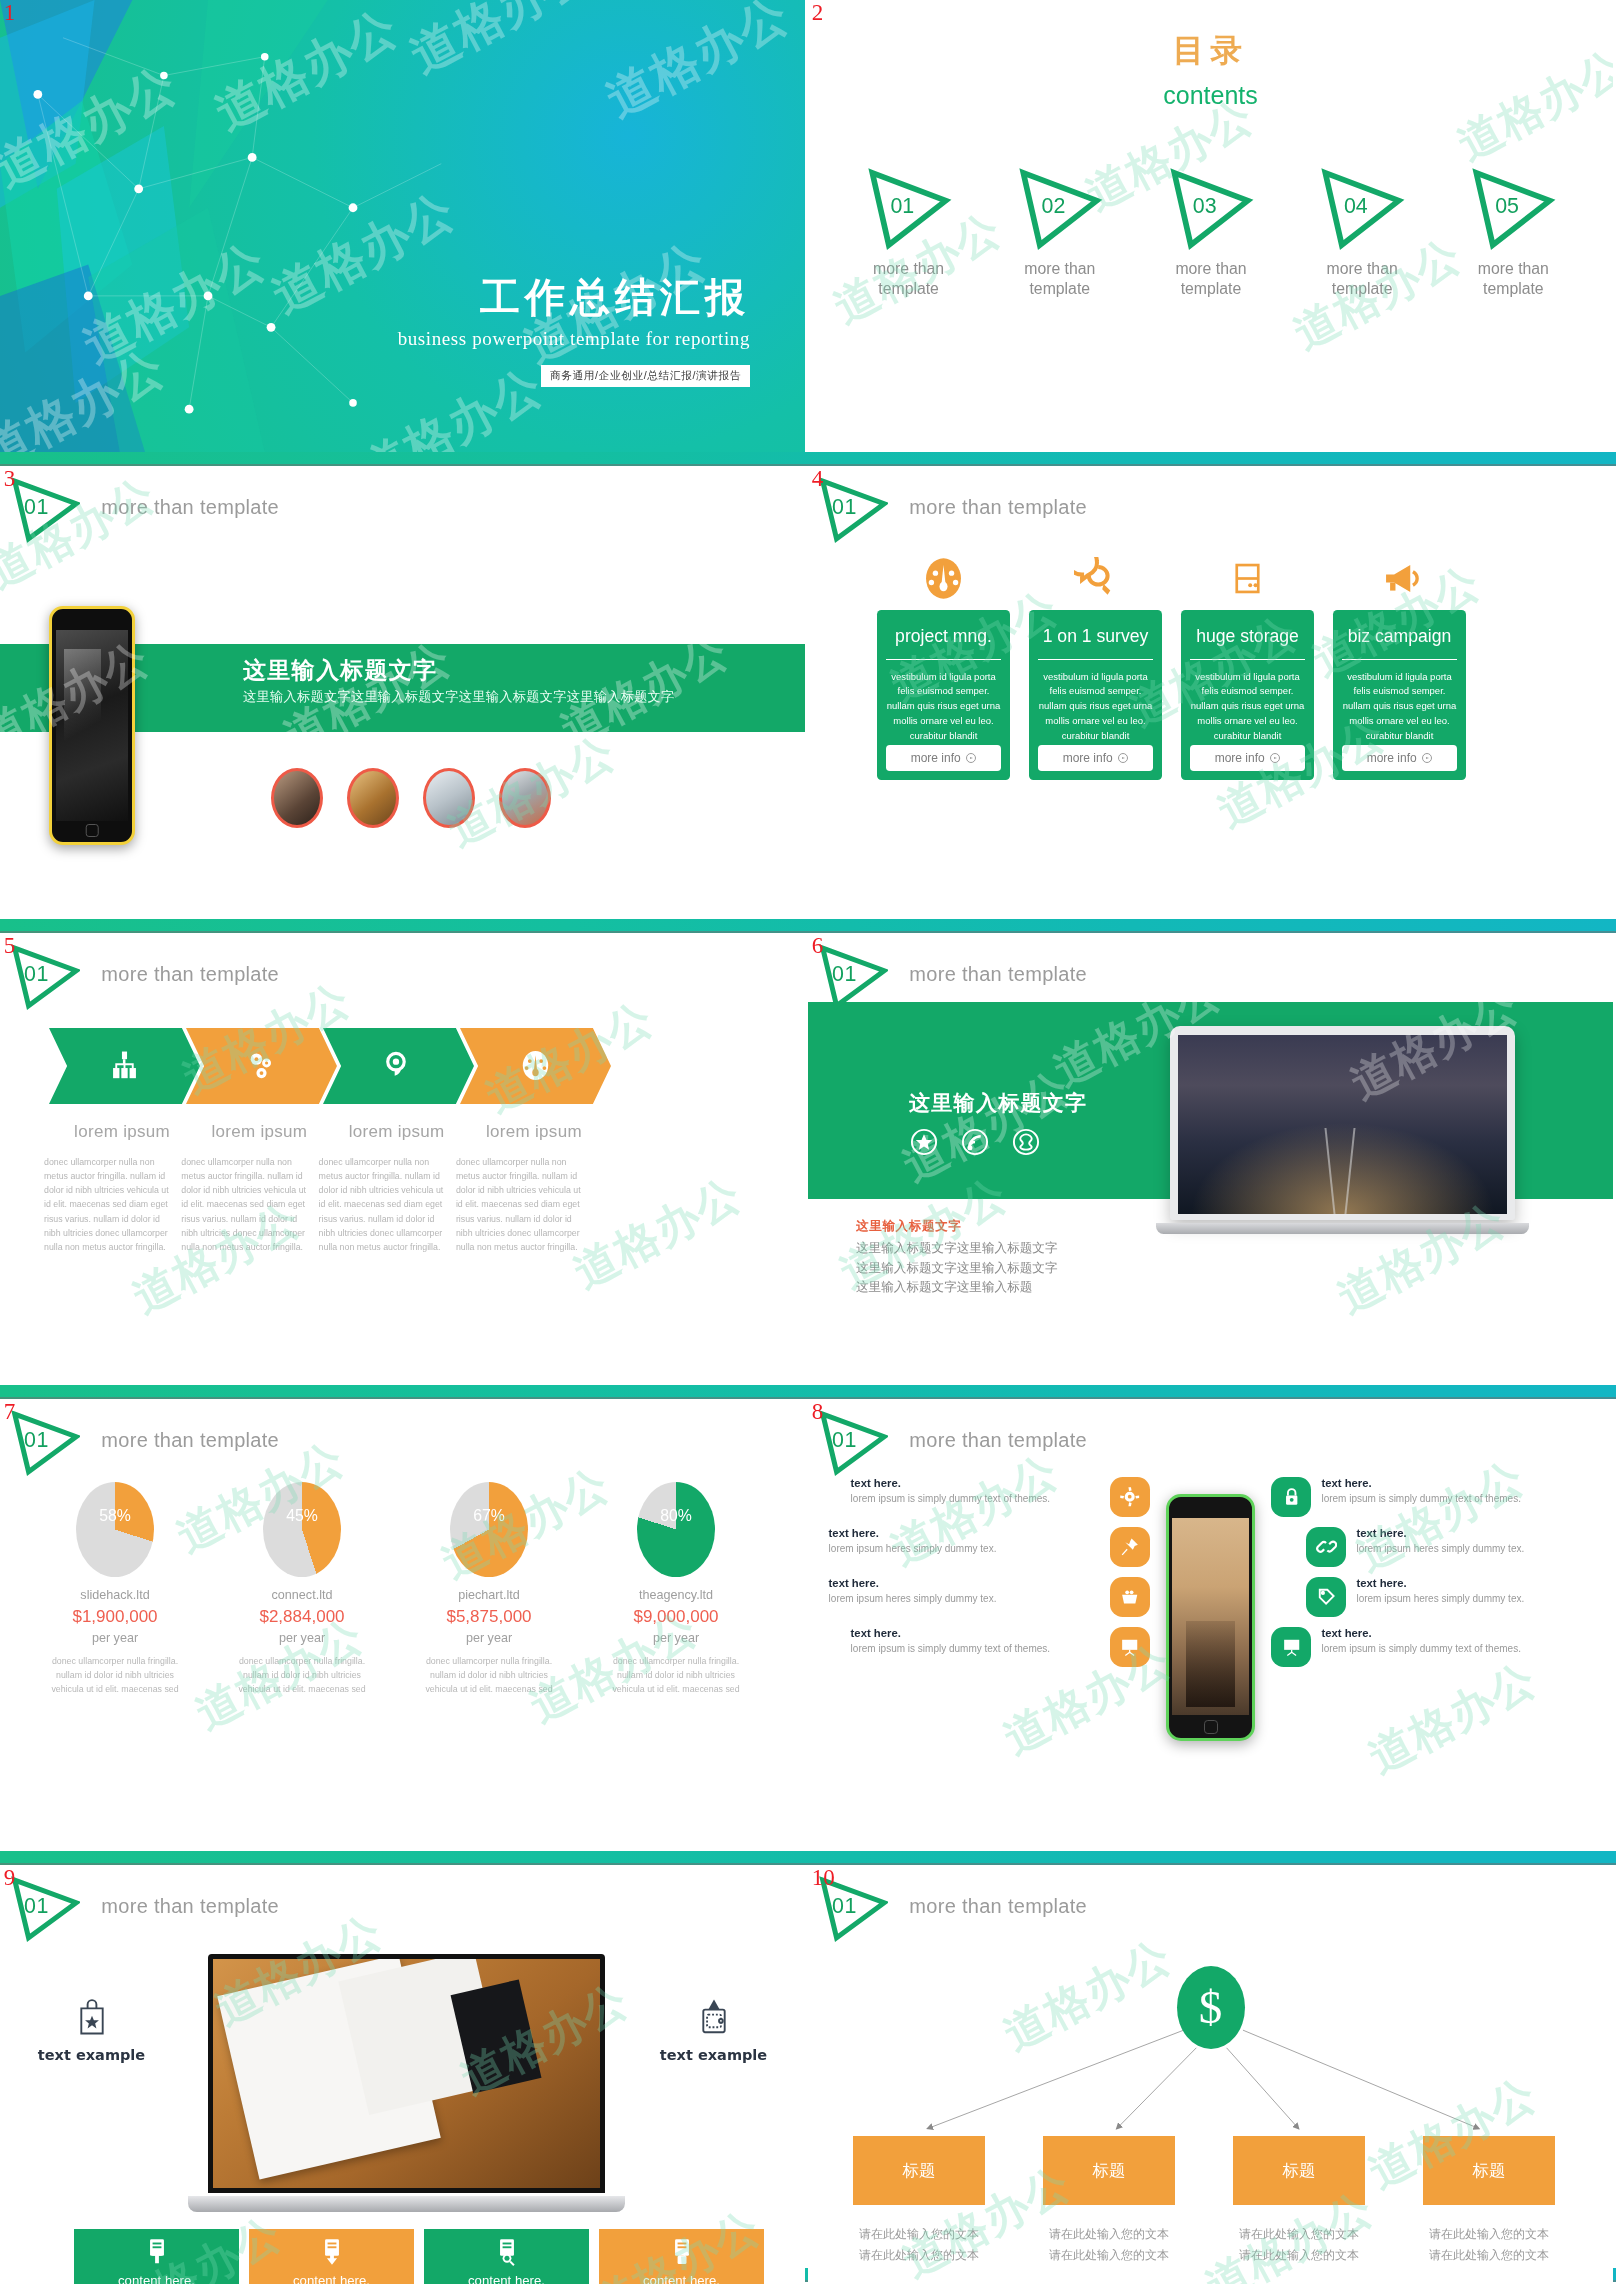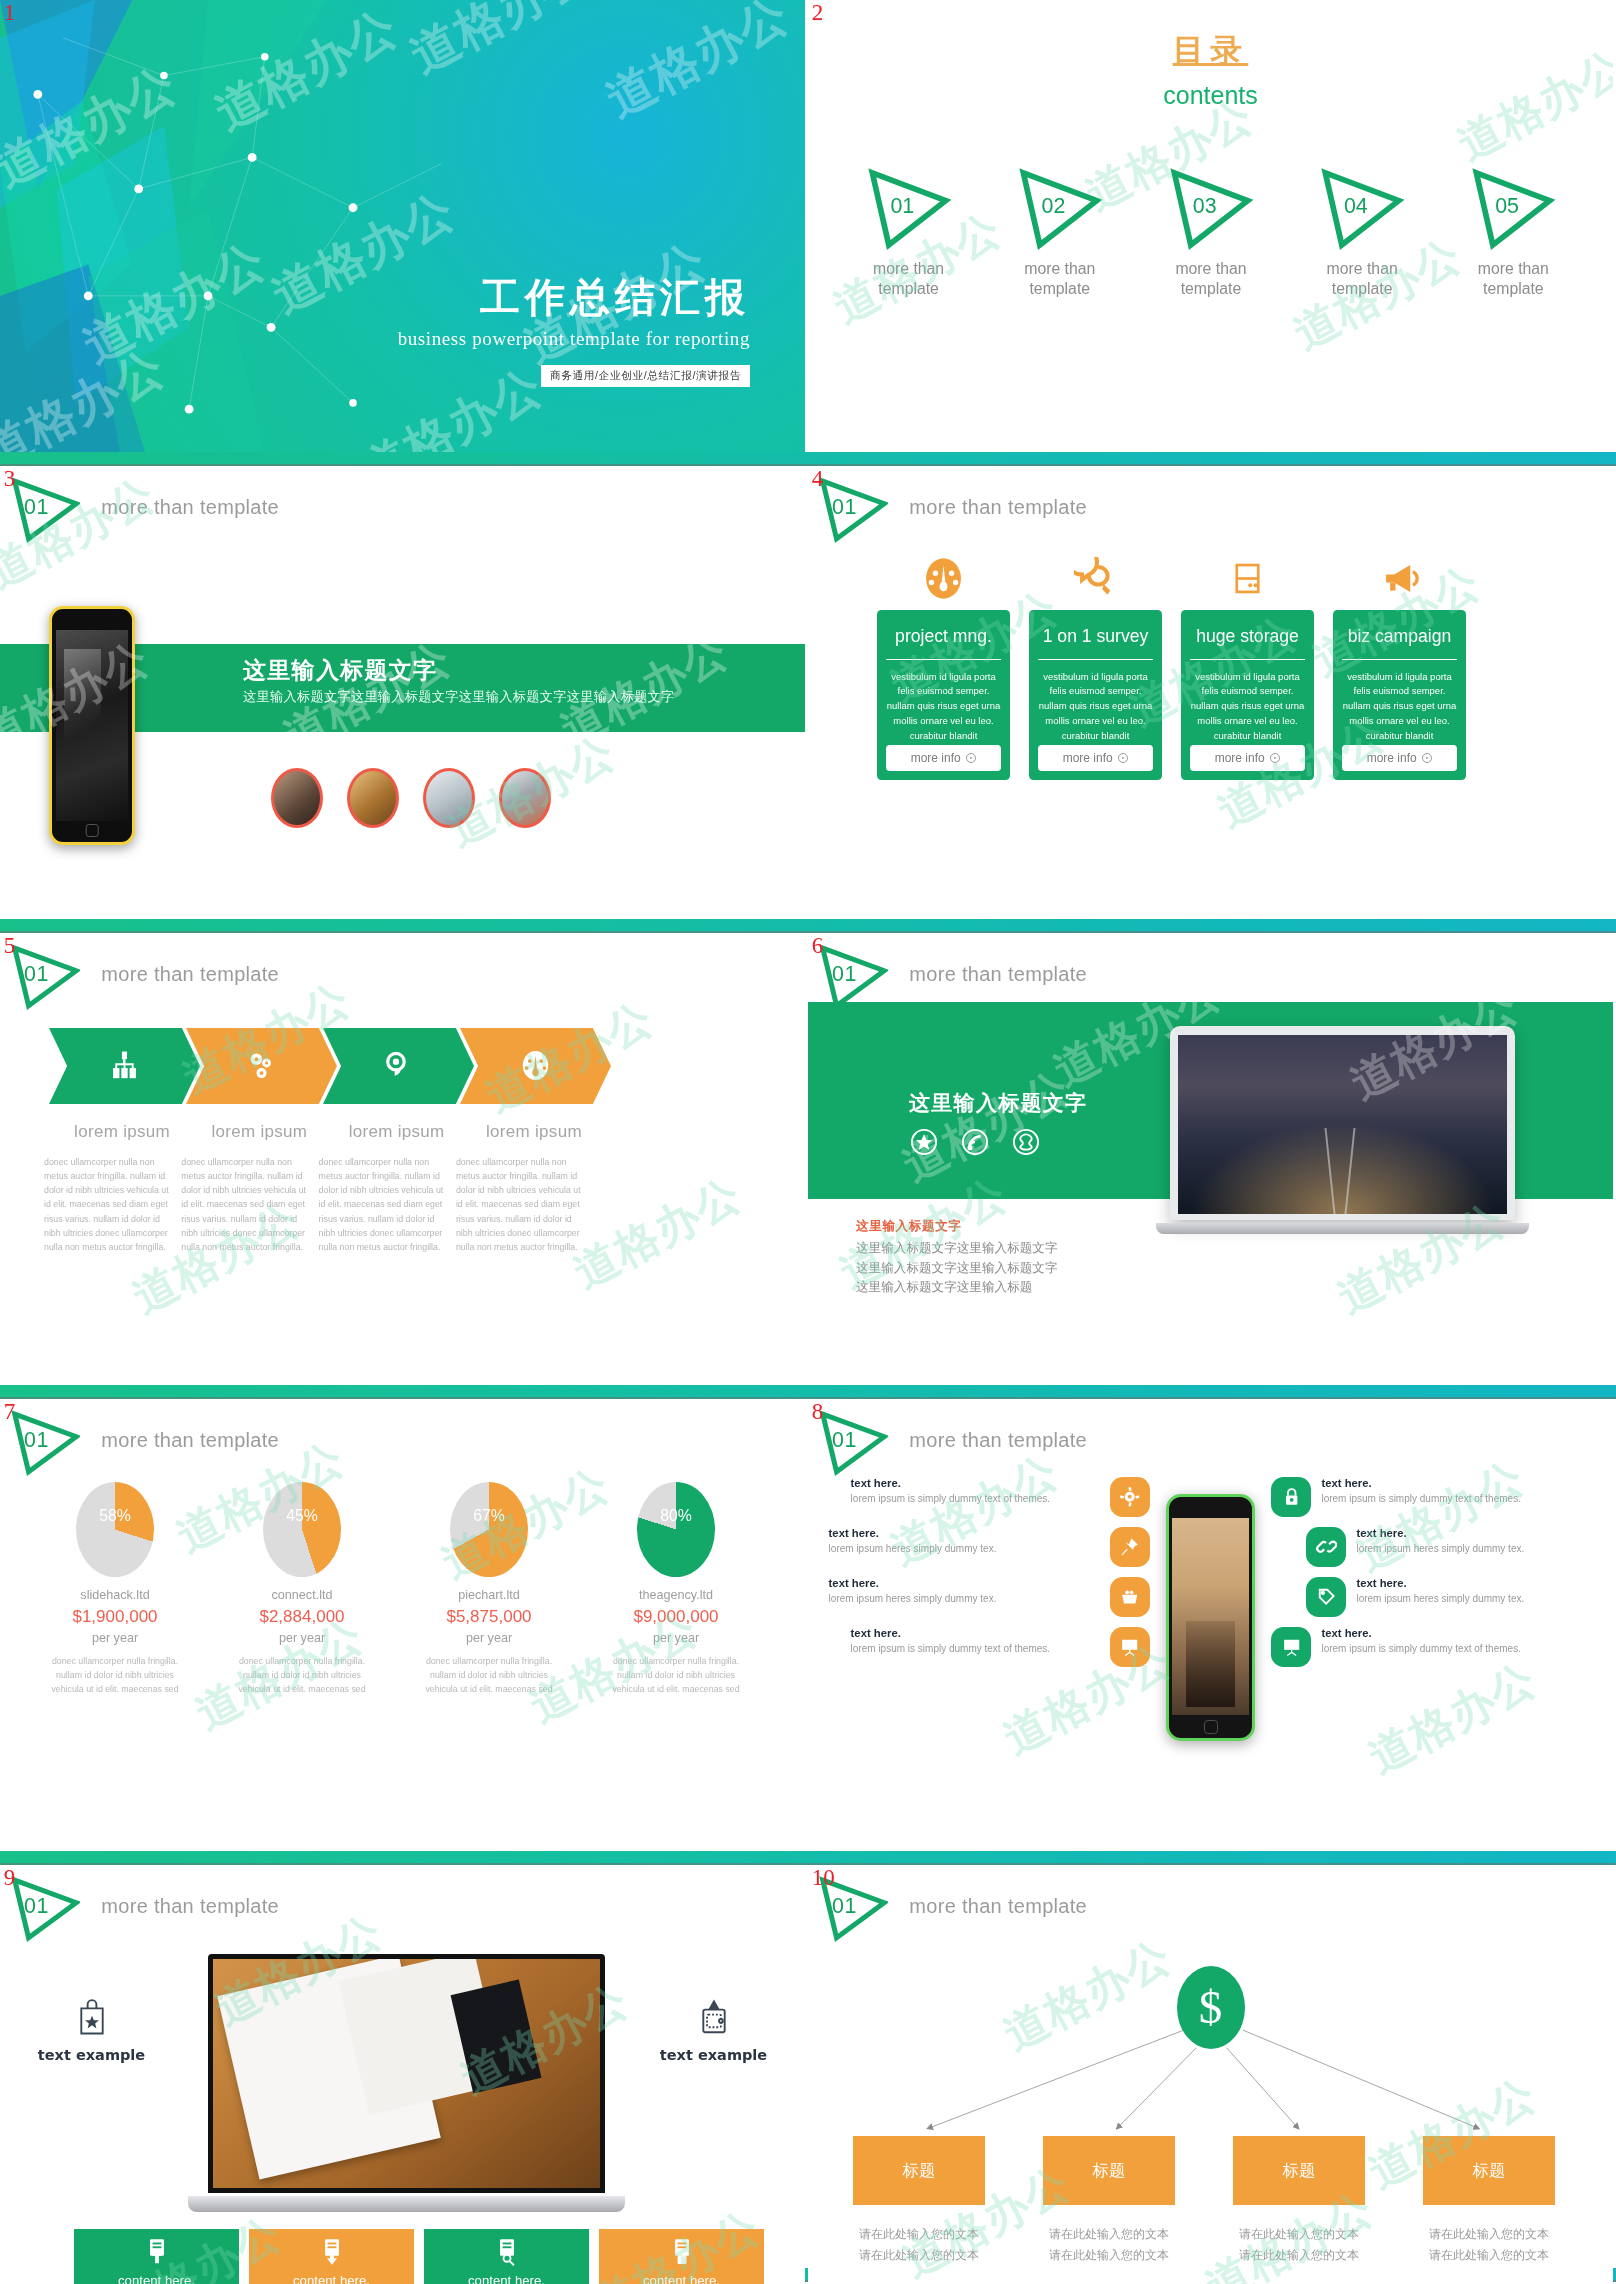--- a/index.html
+++ b/index.html
@@ -81,21 +81,21 @@
     position:absolute; left:95px; top:21.4px;
     font-size:20px; color:#9b9b9b; letter-spacing:0.3px;
     font-family:"Liberation Sans", sans-serif;
   }
 
   
   #s2 { left:808px; top:0; }
   #s2 .ctitle {
     position:absolute; top:30px; width:100%; text-align:center;
     font-family:"DejaVu Sans", sans-serif; font-weight:700;
-    font-size:31.5px; color:#eeab52; letter-spacing:6.3px;text-decoration:underline;
+    font-size:31.5px; color:#eeab52; letter-spacing:6.3px;
   }
   #s2 .csub{
     position:absolute; top:81px; width:100%; text-align:center;
     font-size:25px; color:#14b26d; font-family:"Liberation Sans", sans-serif;
   }
   #s2 .toc { position:absolute; left:25px; top:164px; width:756px;
     display:flex; justify-content:space-around; }
   #s2 .toc-item{ width:126px; text-align:center; }
   #s2 .toc-tri{ position:relative; width:86px; height:86px; margin:0 auto; }
   #s2 .toc-tri svg{width:100%;height:100%;display:block;}

